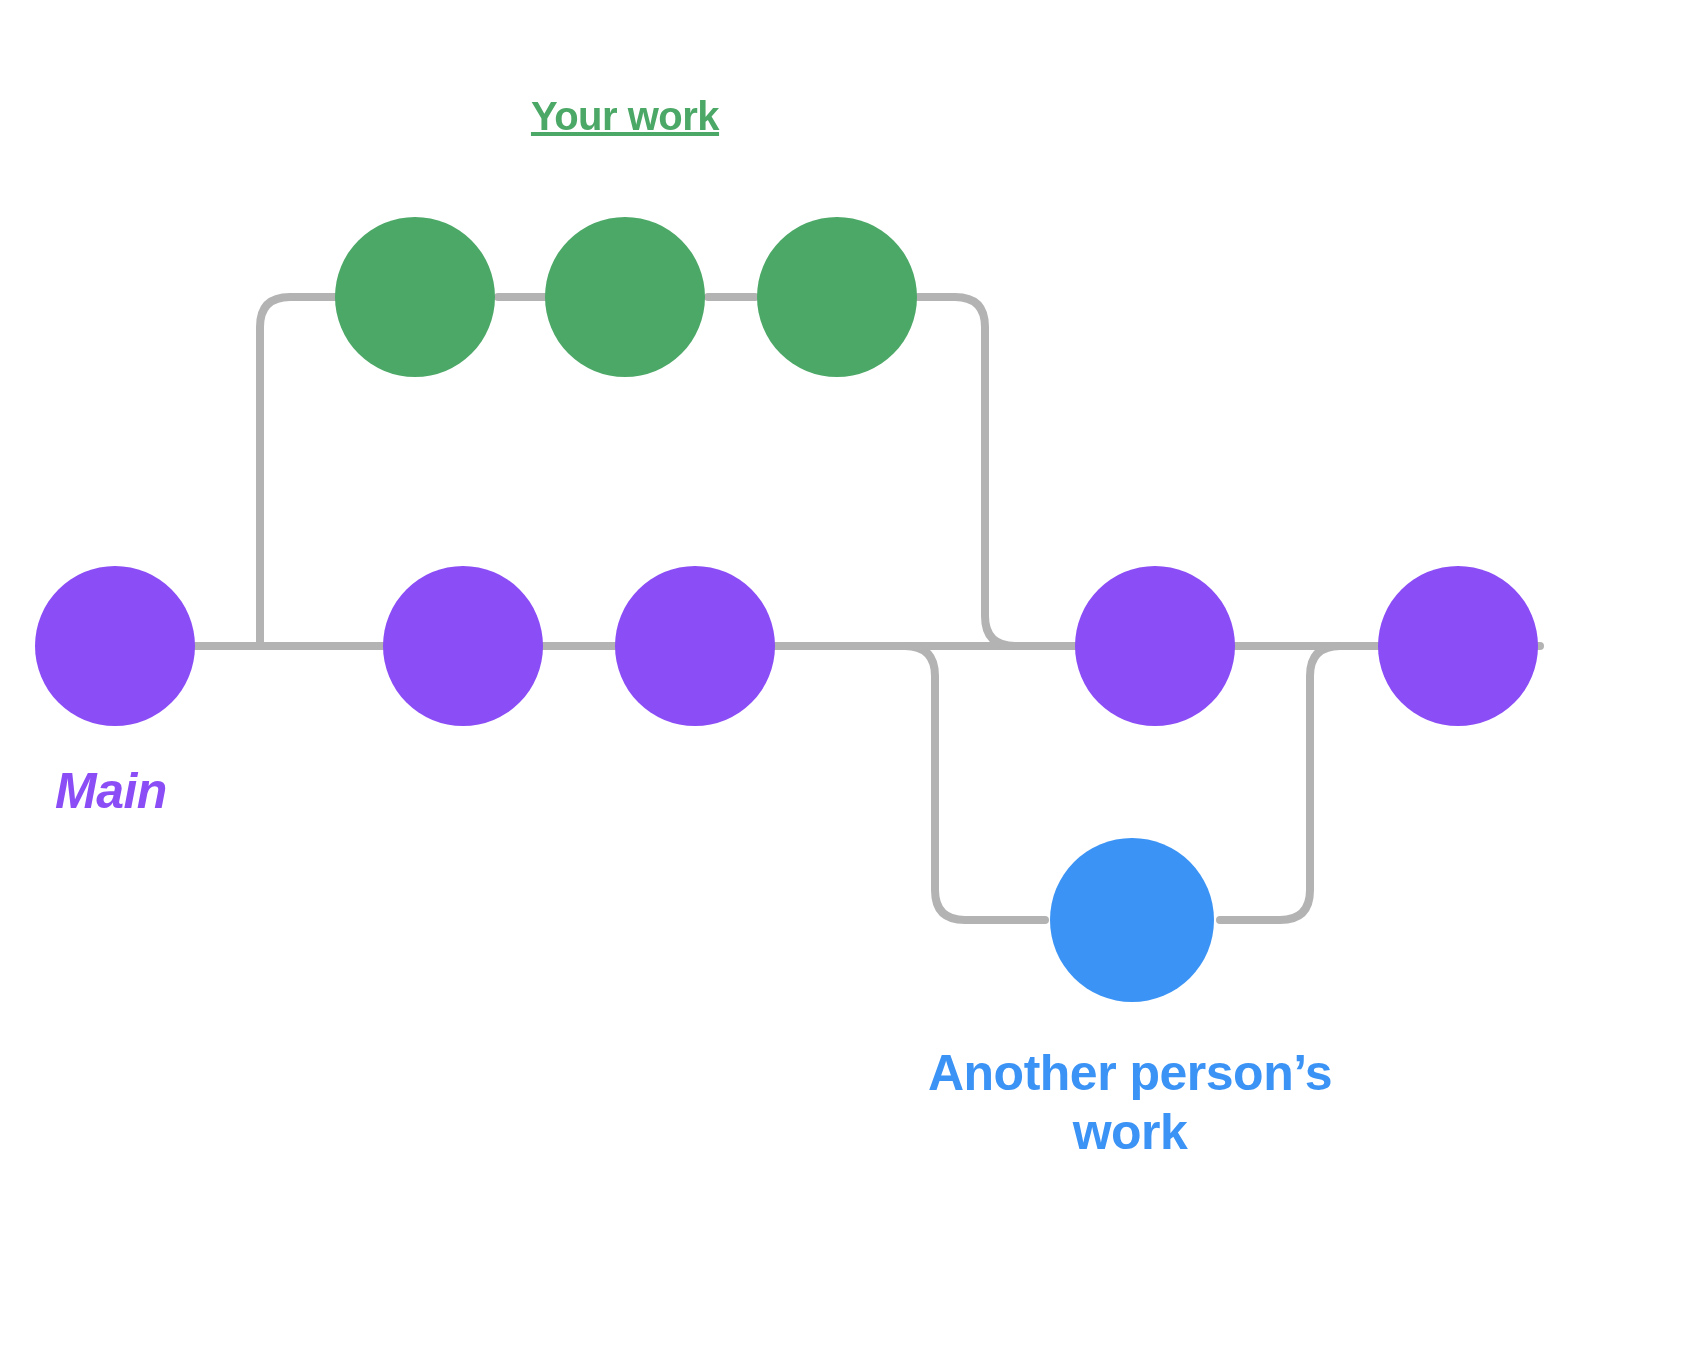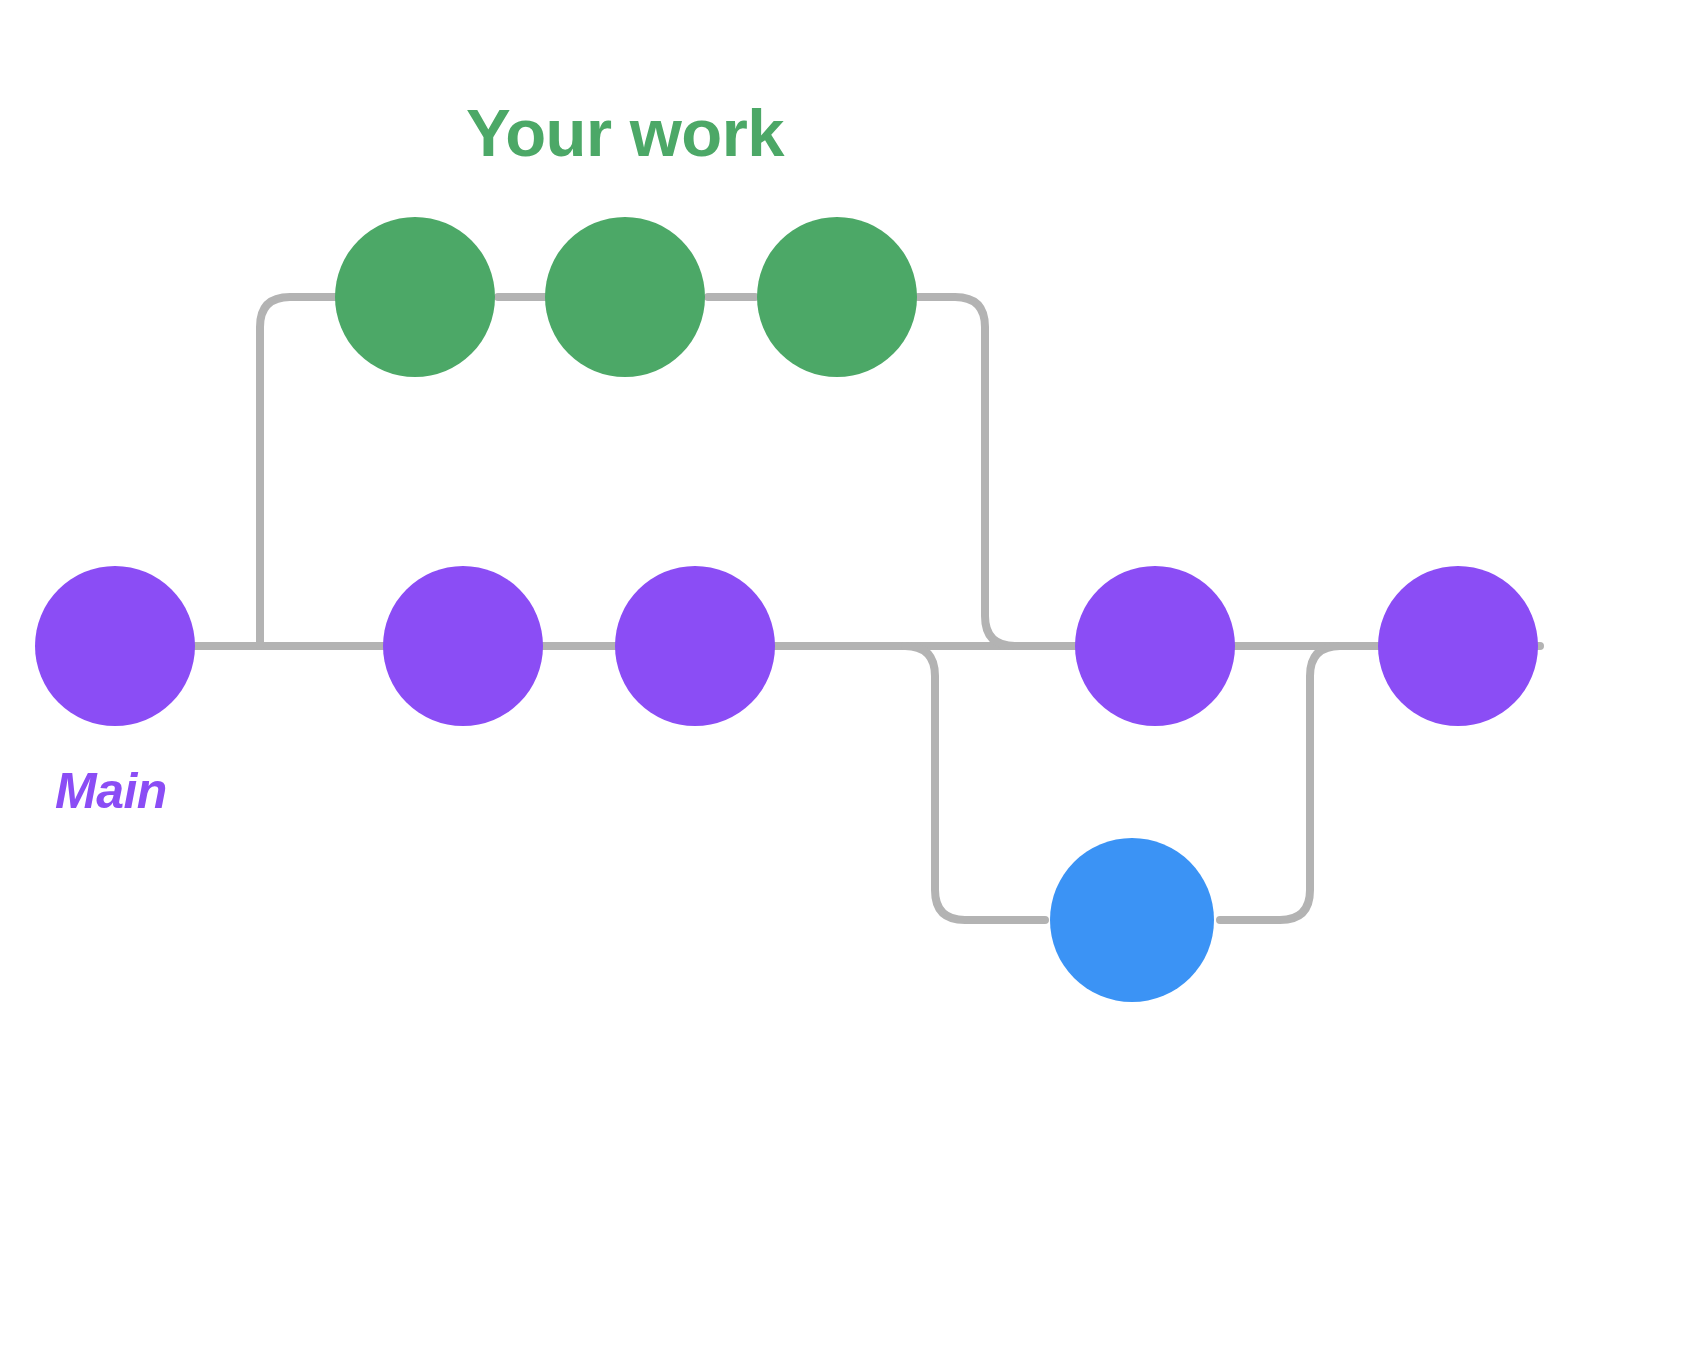--- a/index.html
+++ b/index.html
@@ -29,21 +29,22 @@
     font-weight: bold;
     letter-spacing: -0.5px;
     white-space: pre-line;
     line-height: 1.18;
   }
   #label-your-work {
     left: 0;
     top: 93px;
     width: 1250px;
     text-align: center;
-    font-size: 67px;
+    font-size: 40px;
+    text-decoration: underline;
   }
   #label-main {
     left: 55px;
     top: 762px;
     font-size: 50px;
   }
   #label-other-work {
     left: 840px;
     top: 1044px;
     width: 580px;
@@ -90,14 +91,16 @@
 
     <g>
       <circle cx="1132" cy="920" r="82" fill="#3B93F5"></circle>
     </g>
   </svg>
 
   <div class="label" id="label-your-work" style="color:#4CA867;">Your work</div>
 
   <div class="label" id="label-main" style="color:#8B4DF5;font-style:italic;">Main</div>
 
+  <div class="label" id="label-other-work" style="color:#3B93F5;">Another person’s
+work</div>
 
 </div>
 
 </body></html>

